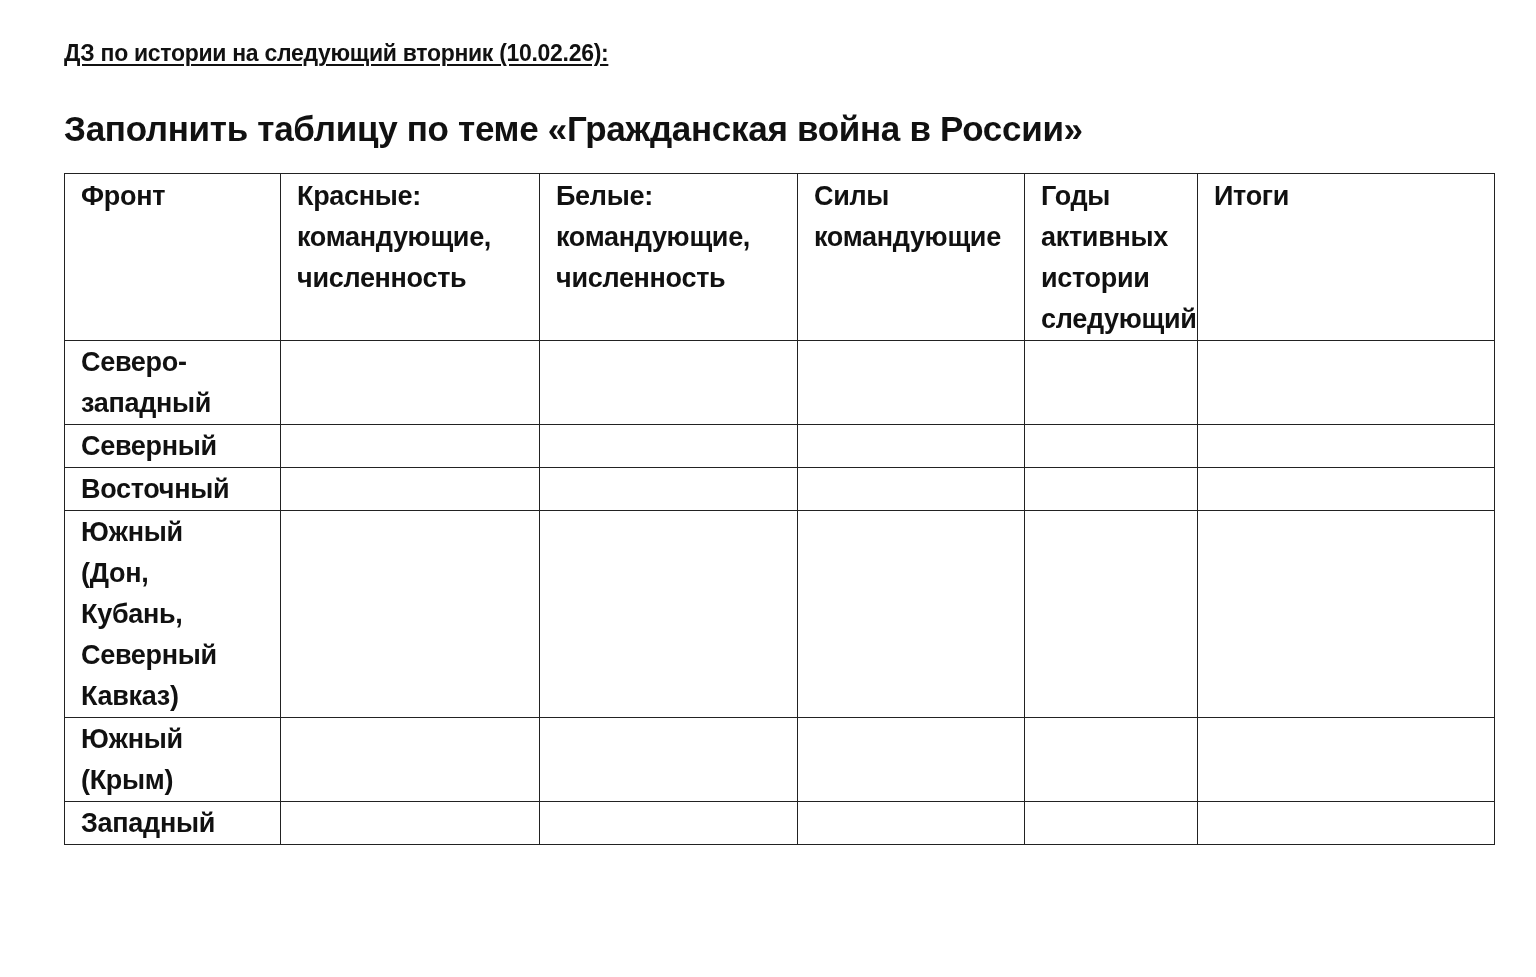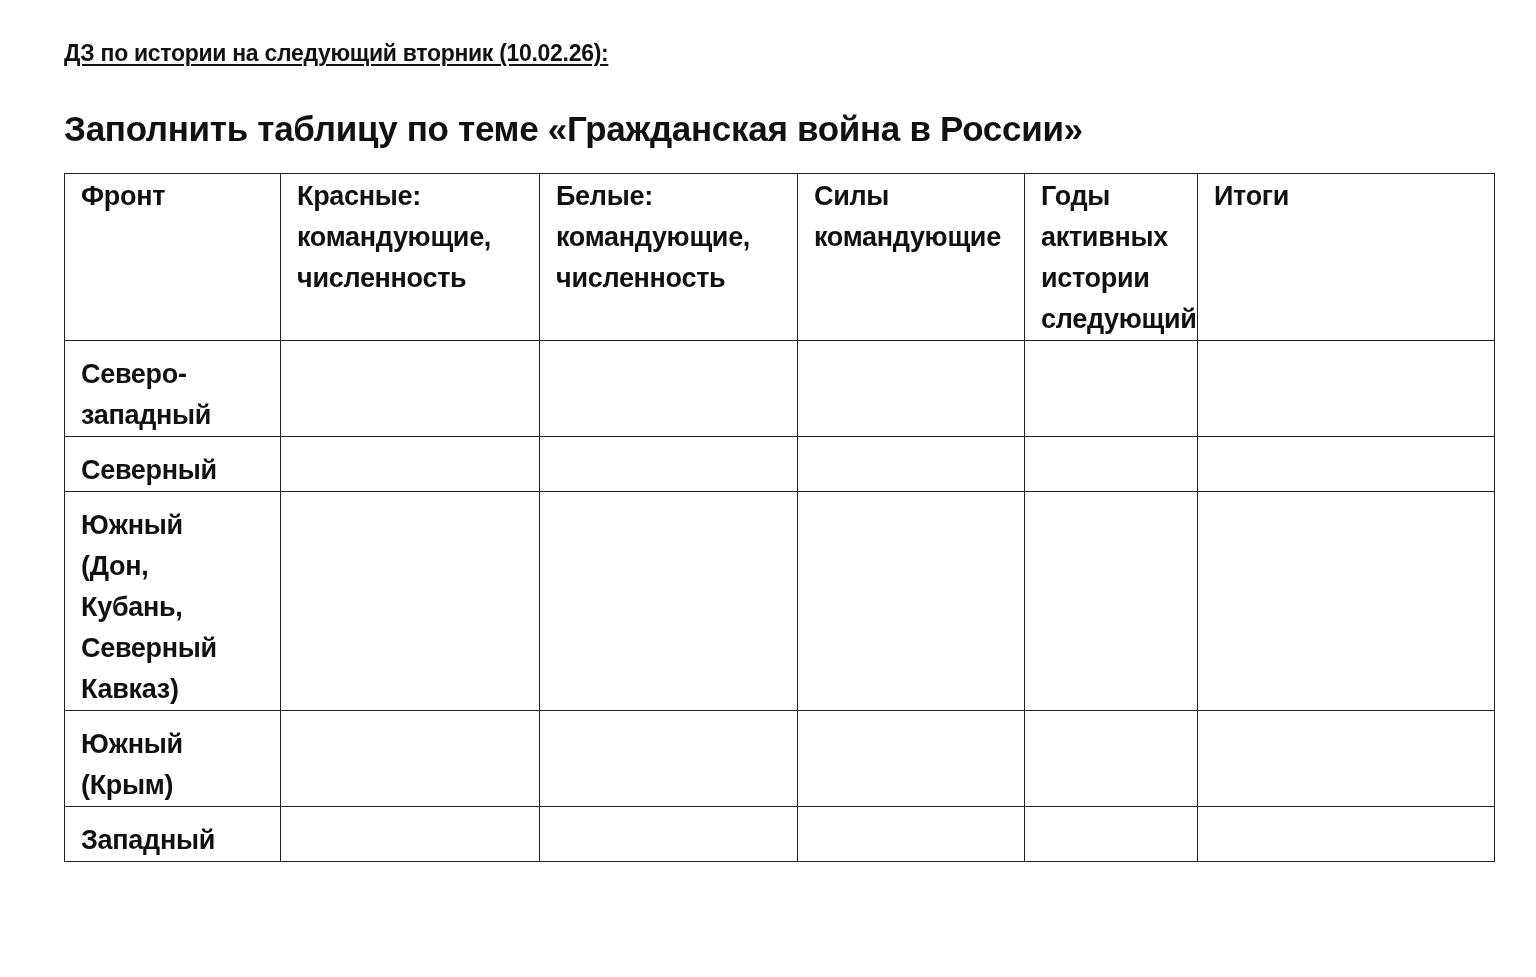--- a/index.html
+++ b/index.html
@@ -53,21 +53,21 @@
       line-height: 41px;
       padding: 0 0 0 16px;
       letter-spacing: -0.3px;
       overflow: hidden;
     }
     table.assignment th {
       padding-top: 2px;
       margin-top: 12px;
     }
     table.assignment td.label-cell {
-      padding-top: 13px;
+      padding-top: 1px;
     }
     .col-front { width: 216px; }
     .col-red { width: 259px; }
     .col-white { width: 258px; }
     .col-intervention { width: 227px; }
     .col-years { width: 173px; }
     .col-results { width: 297px; }
     tr.header-row { height: 164px; }
     tr.row-h2 { height: 84px; }
     tr.row-h1 { height: 43px; }
@@ -138,20 +138,30 @@
     <td class="label-cell">
       <span class="line">Северный</span>
     </td>
     <td class="blank-cell"></td>
     <td class="blank-cell"></td>
     <td class="blank-cell"></td>
     <td class="blank-cell"></td>
     <td class="blank-cell"></td>
   </tr>
 
+  <tr class="row-h1">
+    <td class="label-cell">
+      <span class="line">Восточный</span>
+    </td>
+    <td class="blank-cell"></td>
+    <td class="blank-cell"></td>
+    <td class="blank-cell"></td>
+    <td class="blank-cell"></td>
+    <td class="blank-cell"></td>
+  </tr>
 
   <tr class="row-h5">
     <td class="label-cell">
       <span class="line">Южный</span>
       <span class="line">(Дон,</span>
       <span class="line">Кубань,</span>
       <span class="line">Северный</span>
       <span class="line">Кавказ)</span>
     </td>
     <td class="blank-cell"></td>

